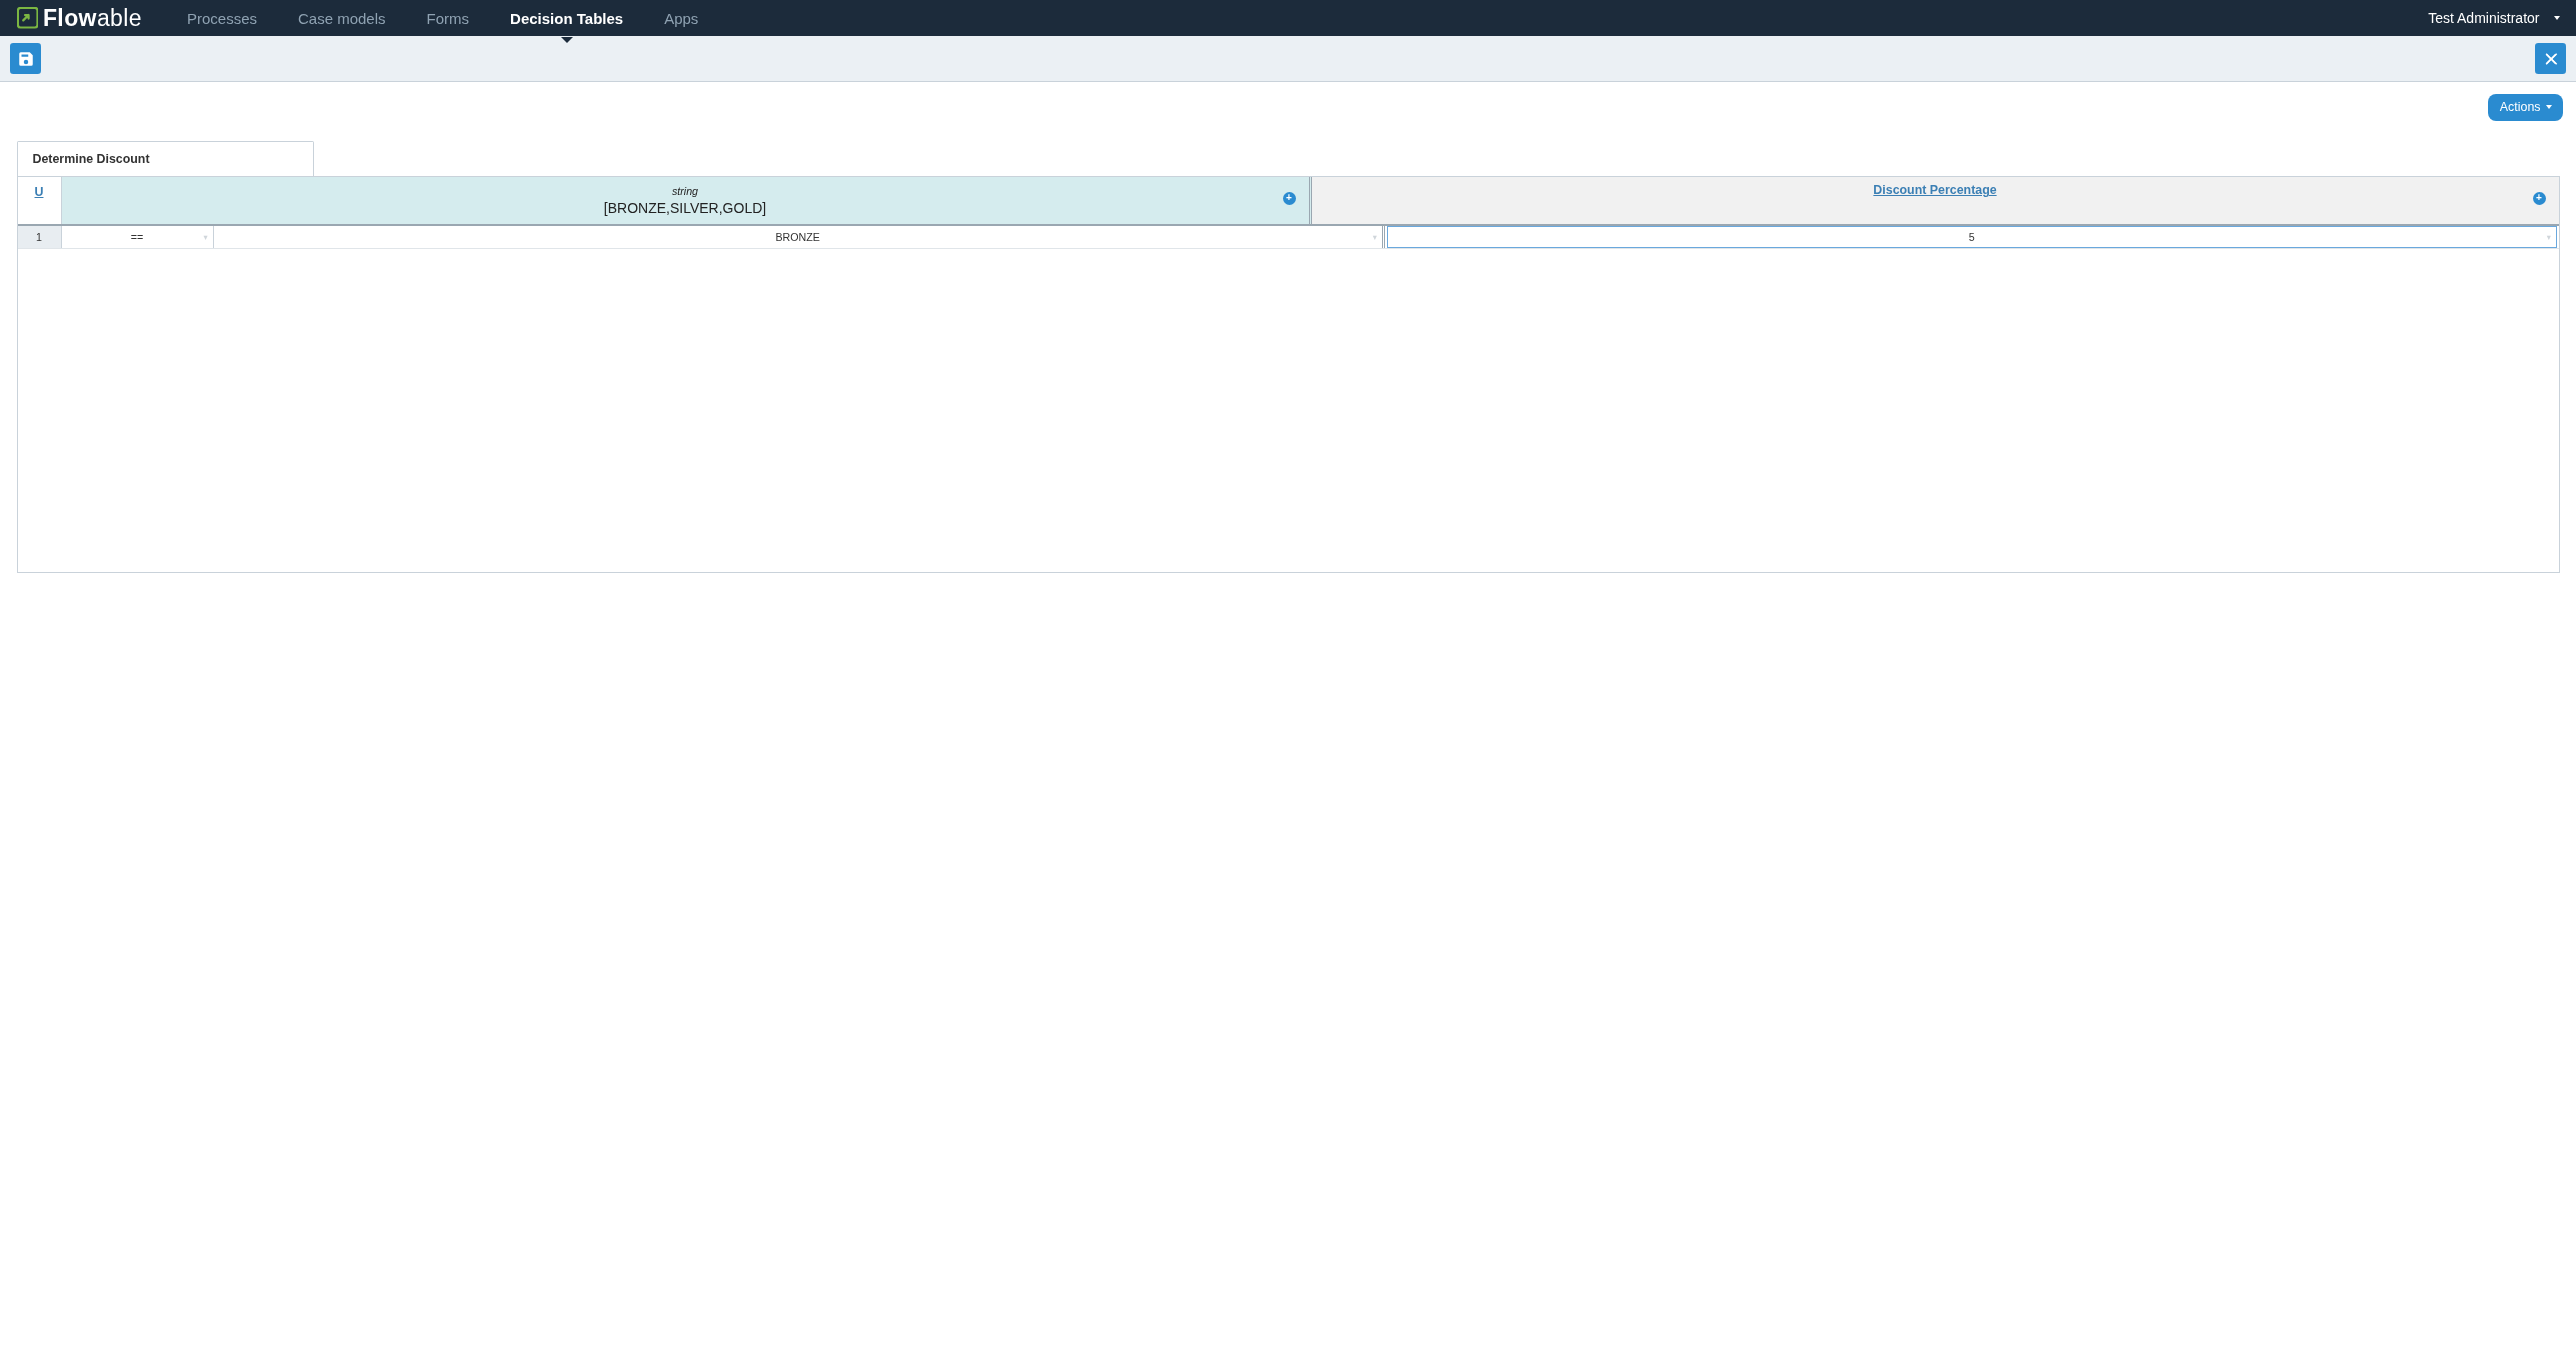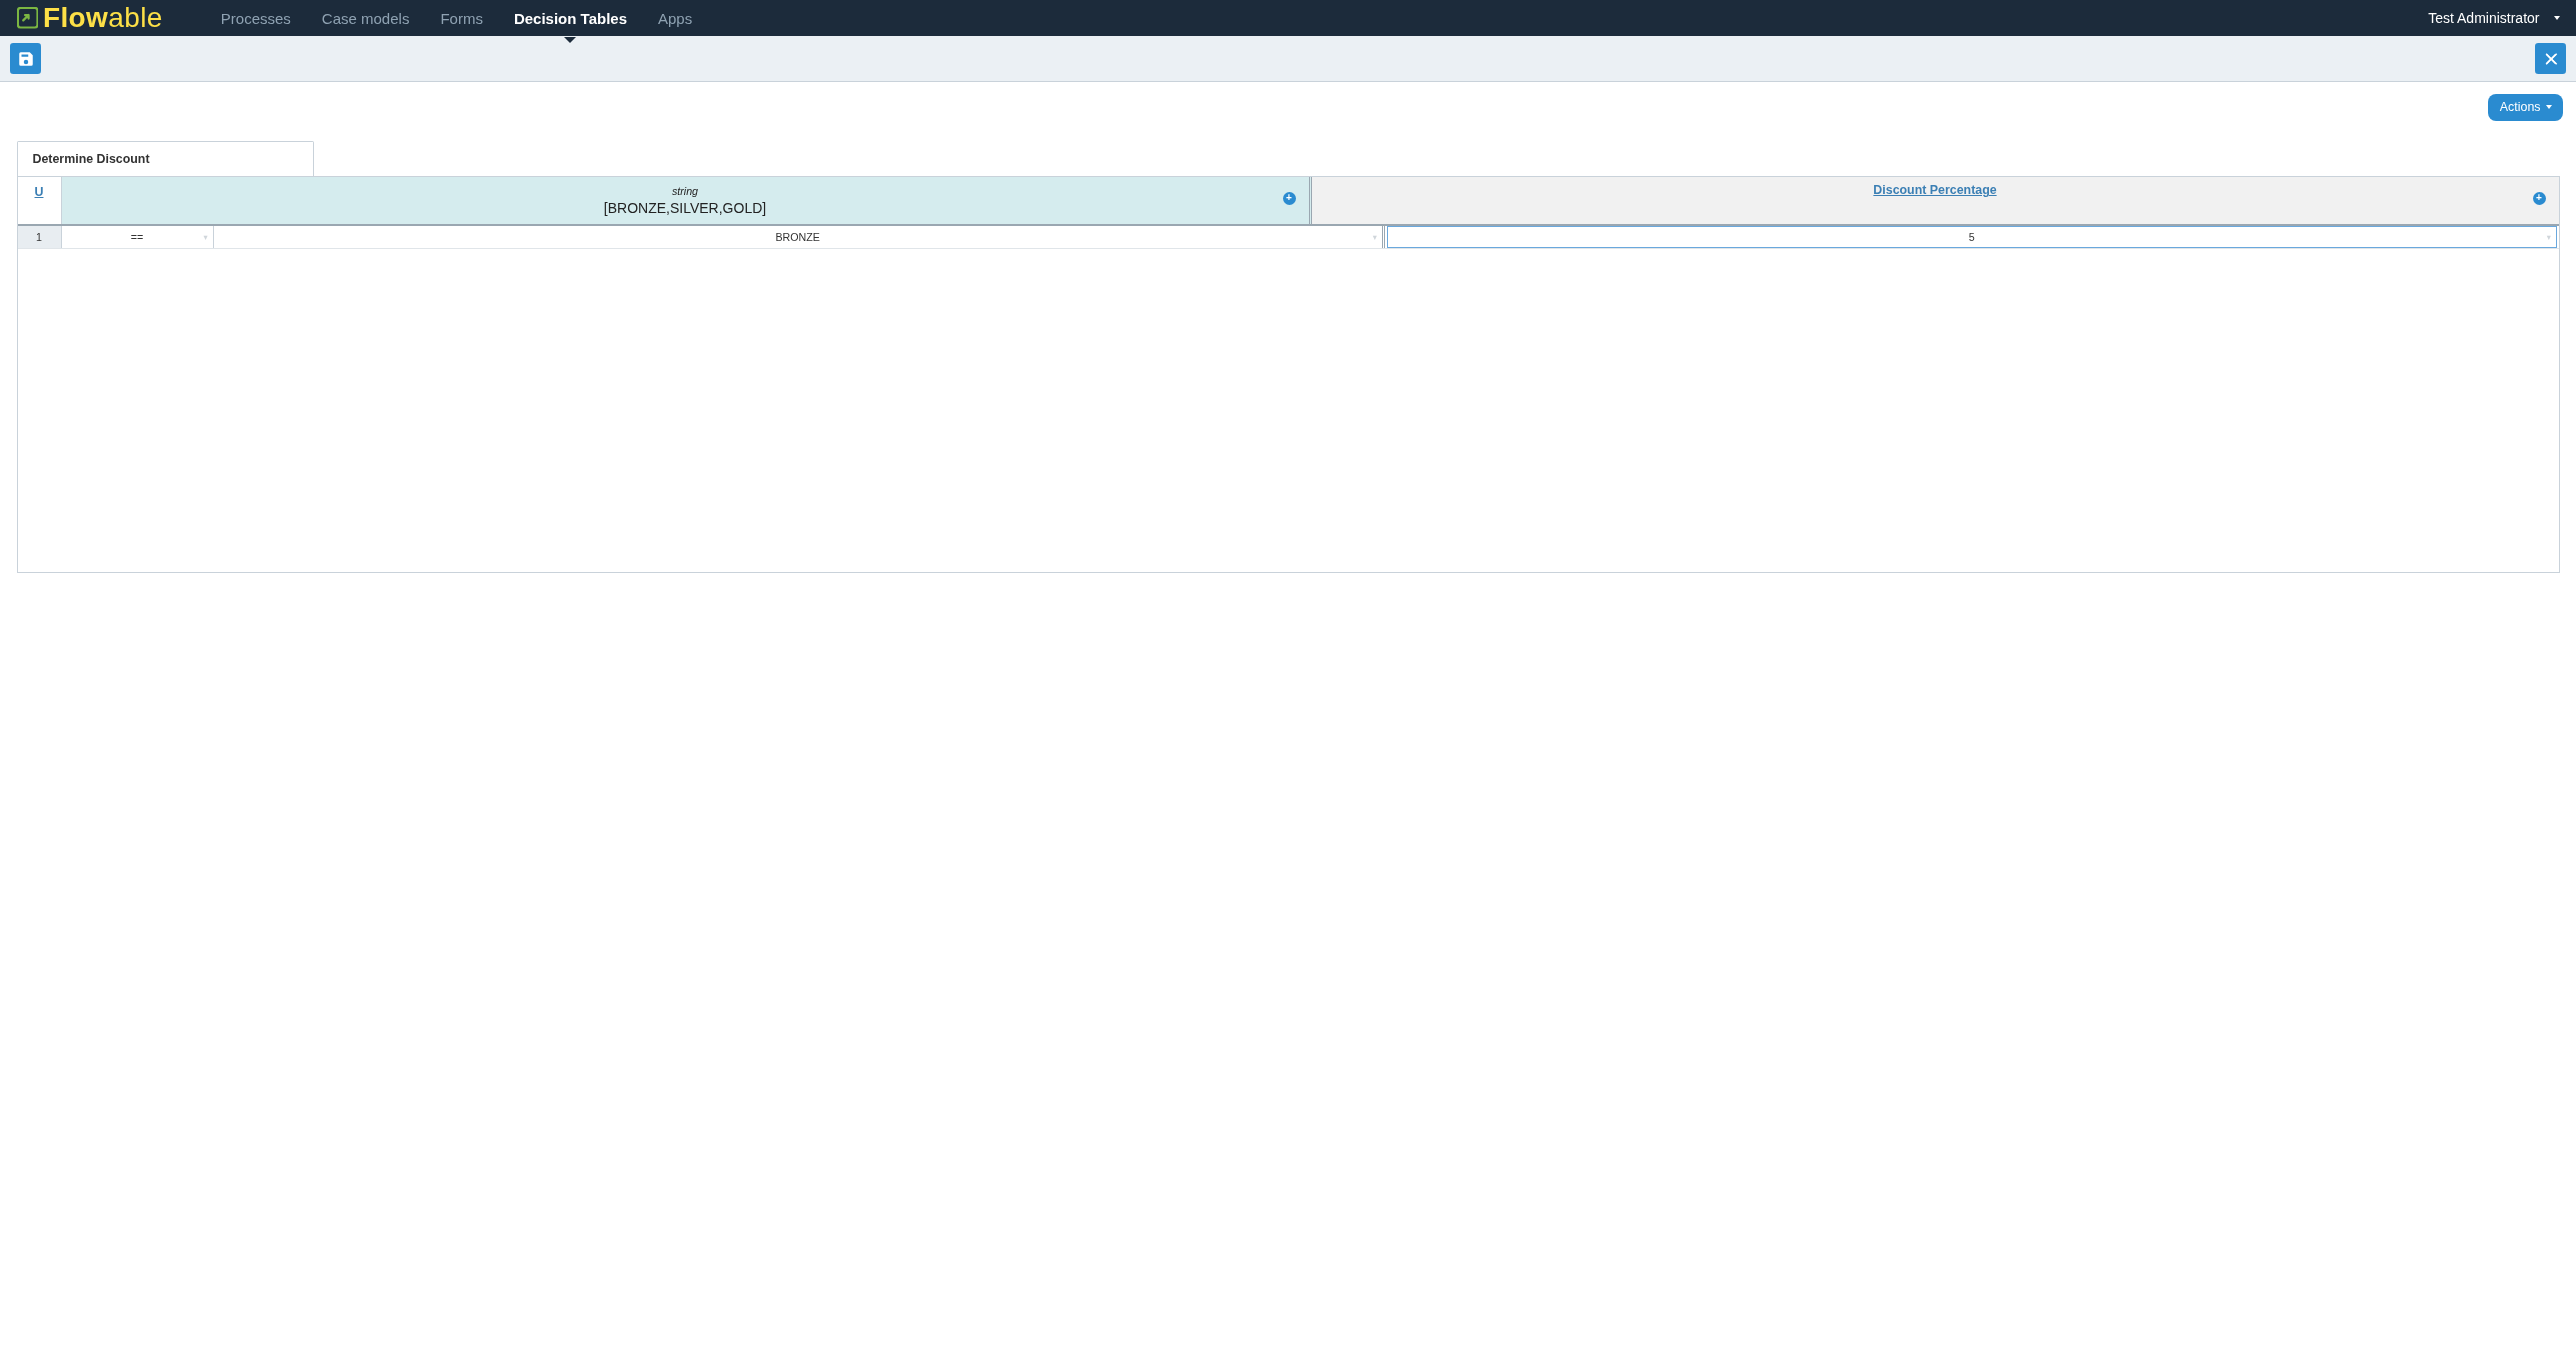--- a/index.html
+++ b/index.html
@@ -15,35 +15,35 @@
     padding: 0 16.5px;
     color: #cfd6dd;
   }
   .logo {
     display: flex;
     align-items: center;
     gap: 5px;
     margin-right: 33px;
   }
   .logo-text {
-    color: #fde047;
-    font-size: 28px;
+    color: #ffffff;
+    font-size: 23px;
     font-weight: 300;
     letter-spacing: 0.4px;
     display: flex;
     align-items: center;
   }
   .logo-text .f { font-weight: 700; }
   .nav-items {
     display: flex;
-    gap: 31px;
+    gap: 41px;
     flex: 1;
     align-items: center;
     justify-content: flex-start;
-    margin-left: 25px;
+    margin-left: 12px;
   }
   .nav-item {
     color: #8fa2b2;
     font-size: 15px;
     cursor: pointer;
     position: relative;
     height: 36px;
     display: flex;
     align-items: center;
   }

